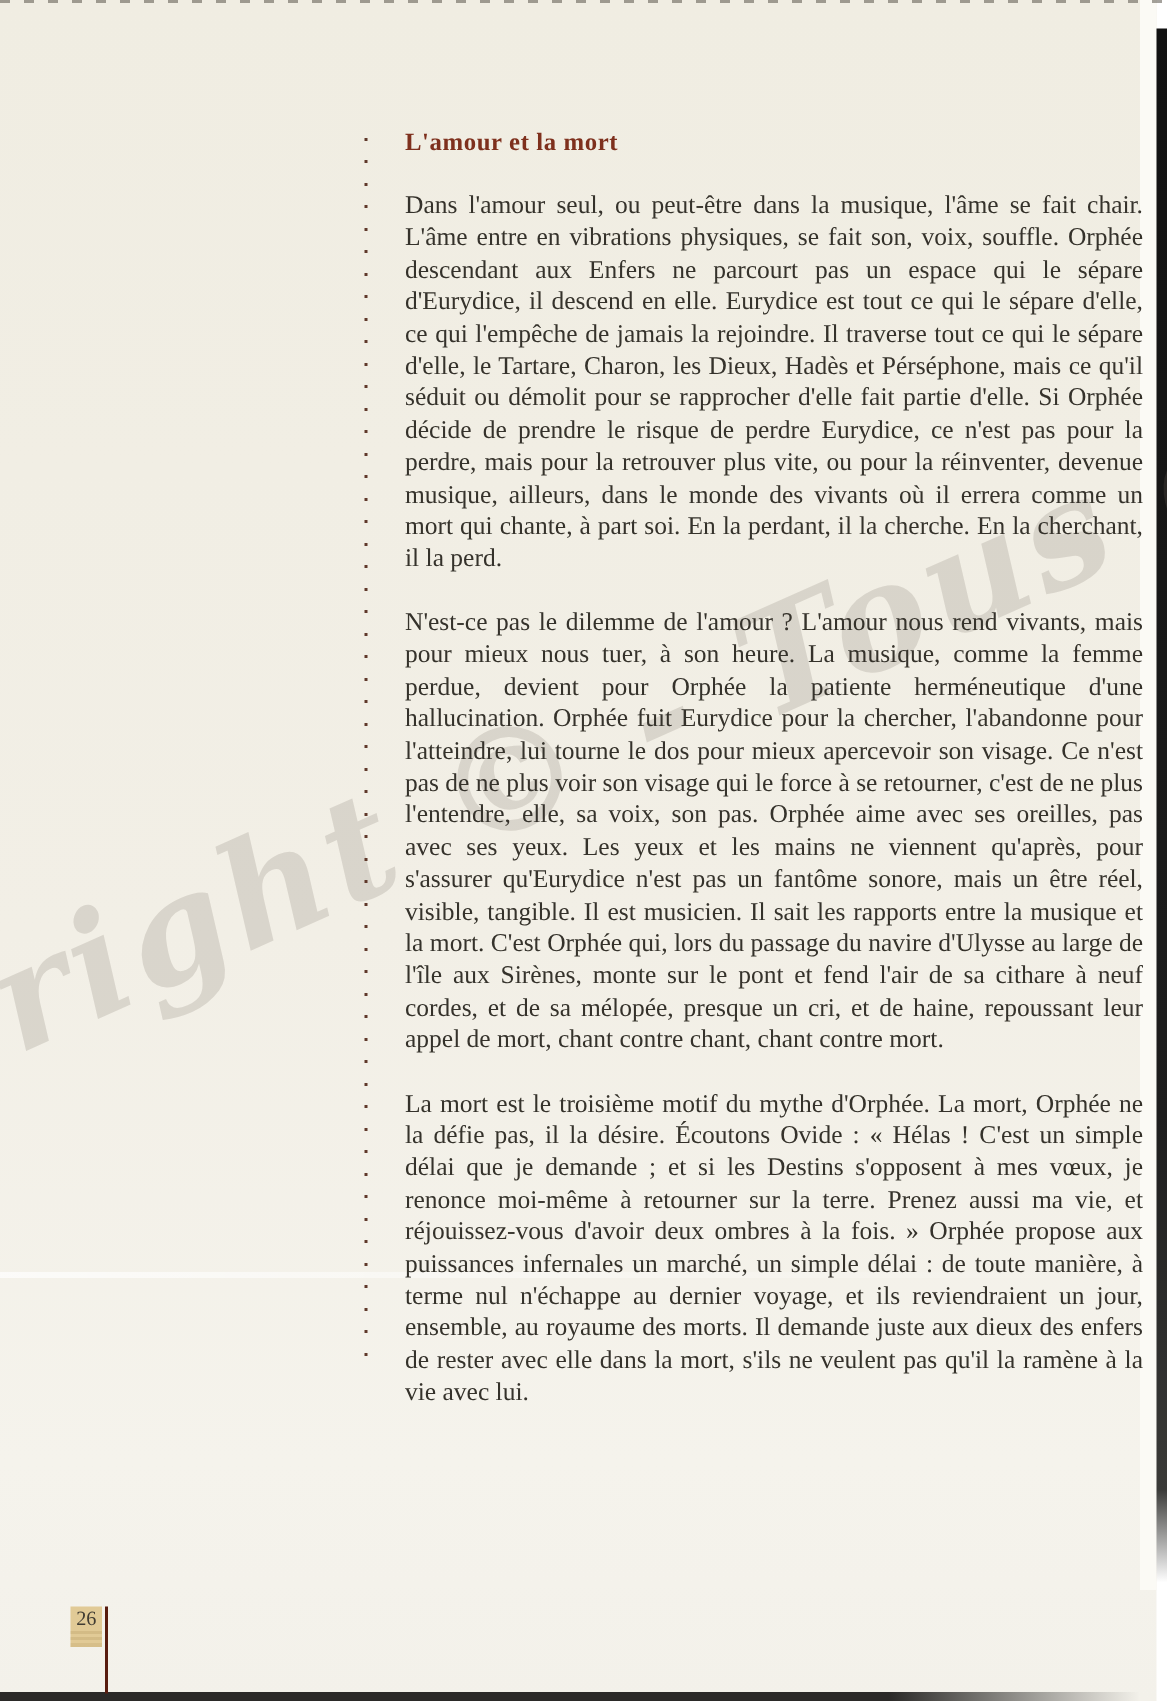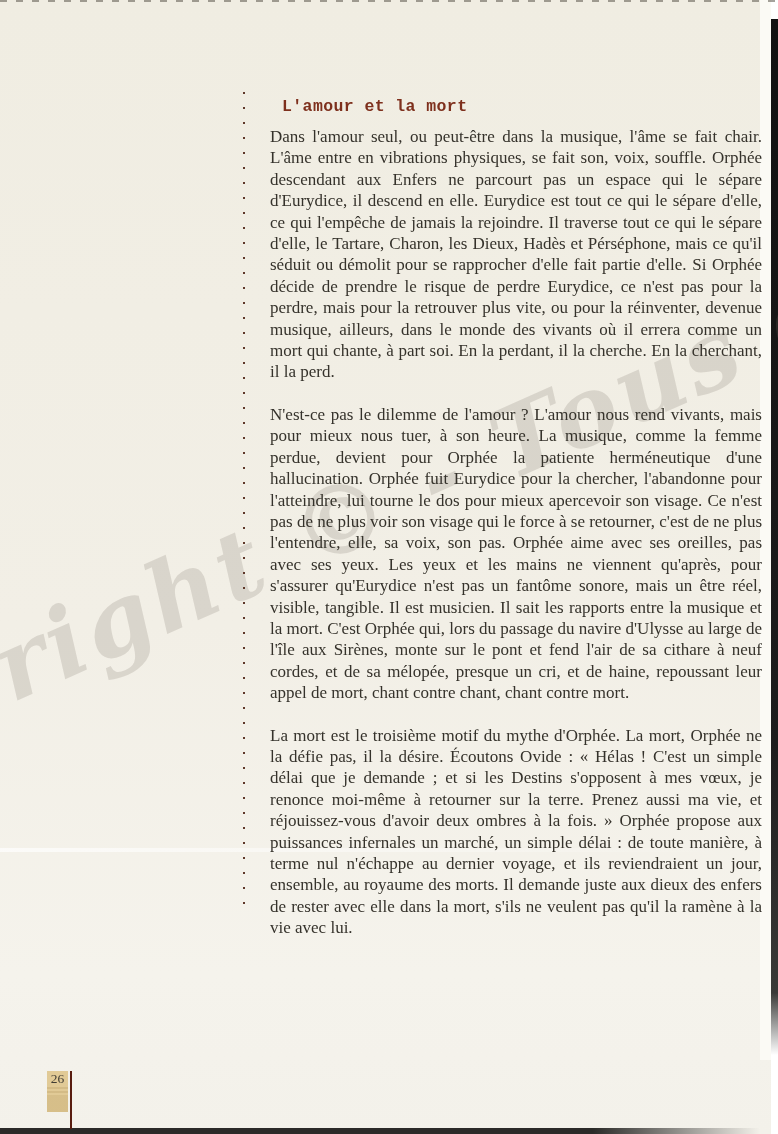--- a/index.html
+++ b/index.html
@@ -39,37 +39,37 @@
     font-size:96px;letter-spacing:4px;white-space:nowrap;
     color:rgba(118,110,100,0.20);
     transform:rotate(-24deg);transform-origin:0 50%;
     pointer-events:none;
   }
   .dotline{
     position:absolute;left:243px;top:92px;width:2px;height:818px;z-index:2;
     background:repeating-linear-gradient(180deg,#5f382a 0 2px,rgba(0,0,0,0) 2px 15px);
   }
   .title{
-    position:absolute;left:270px;top:85px;z-index:2;margin:12px;
-    font-family:Liberation Mono, monospace;
+    position:absolute;left:270px;top:85px;z-index:2;margin:0;
+    font-family:Liberation Serif, serif;
     font-size:16.5px;font-weight:700;letter-spacing:.4px;
     color:#7e301d;
   }
   .textblock{
     position:absolute;left:270px;top:126px;width:492px;z-index:2;
   }
   .textblock p{
     margin:0 0 21px 0;
     font-family:"Liberation Serif", serif;
     font-size:17px;line-height:21.4px;
     text-align:justify;
     color:#35322b;
   }
   .pagenum-box{
-    position:absolute;left:47px;top:1071px;width:21px;height:41px;z-index:2;
+    position:absolute;left:47px;top:1071px;width:21px;height:27px;z-index:2;
     background-color:#e1ca96;
     background-image:linear-gradient(180deg,rgba(0,0,0,0) 0 16px,rgba(150,120,60,.18) 16px 18px,rgba(0,0,0,0) 18px 20px,rgba(150,120,60,.18) 20px 22px,rgba(0,0,0,0) 22px 24px,rgba(150,120,60,.14) 24px 27px);
     text-align:center;
   }
   .pagenum{
     font-family:"Liberation Serif", serif;
     font-size:13.5px;color:#403c33;line-height:16px;display:block;
   }
   .spine-line{
     position:absolute;left:70px;top:1071px;width:2px;height:58px;z-index:2;

